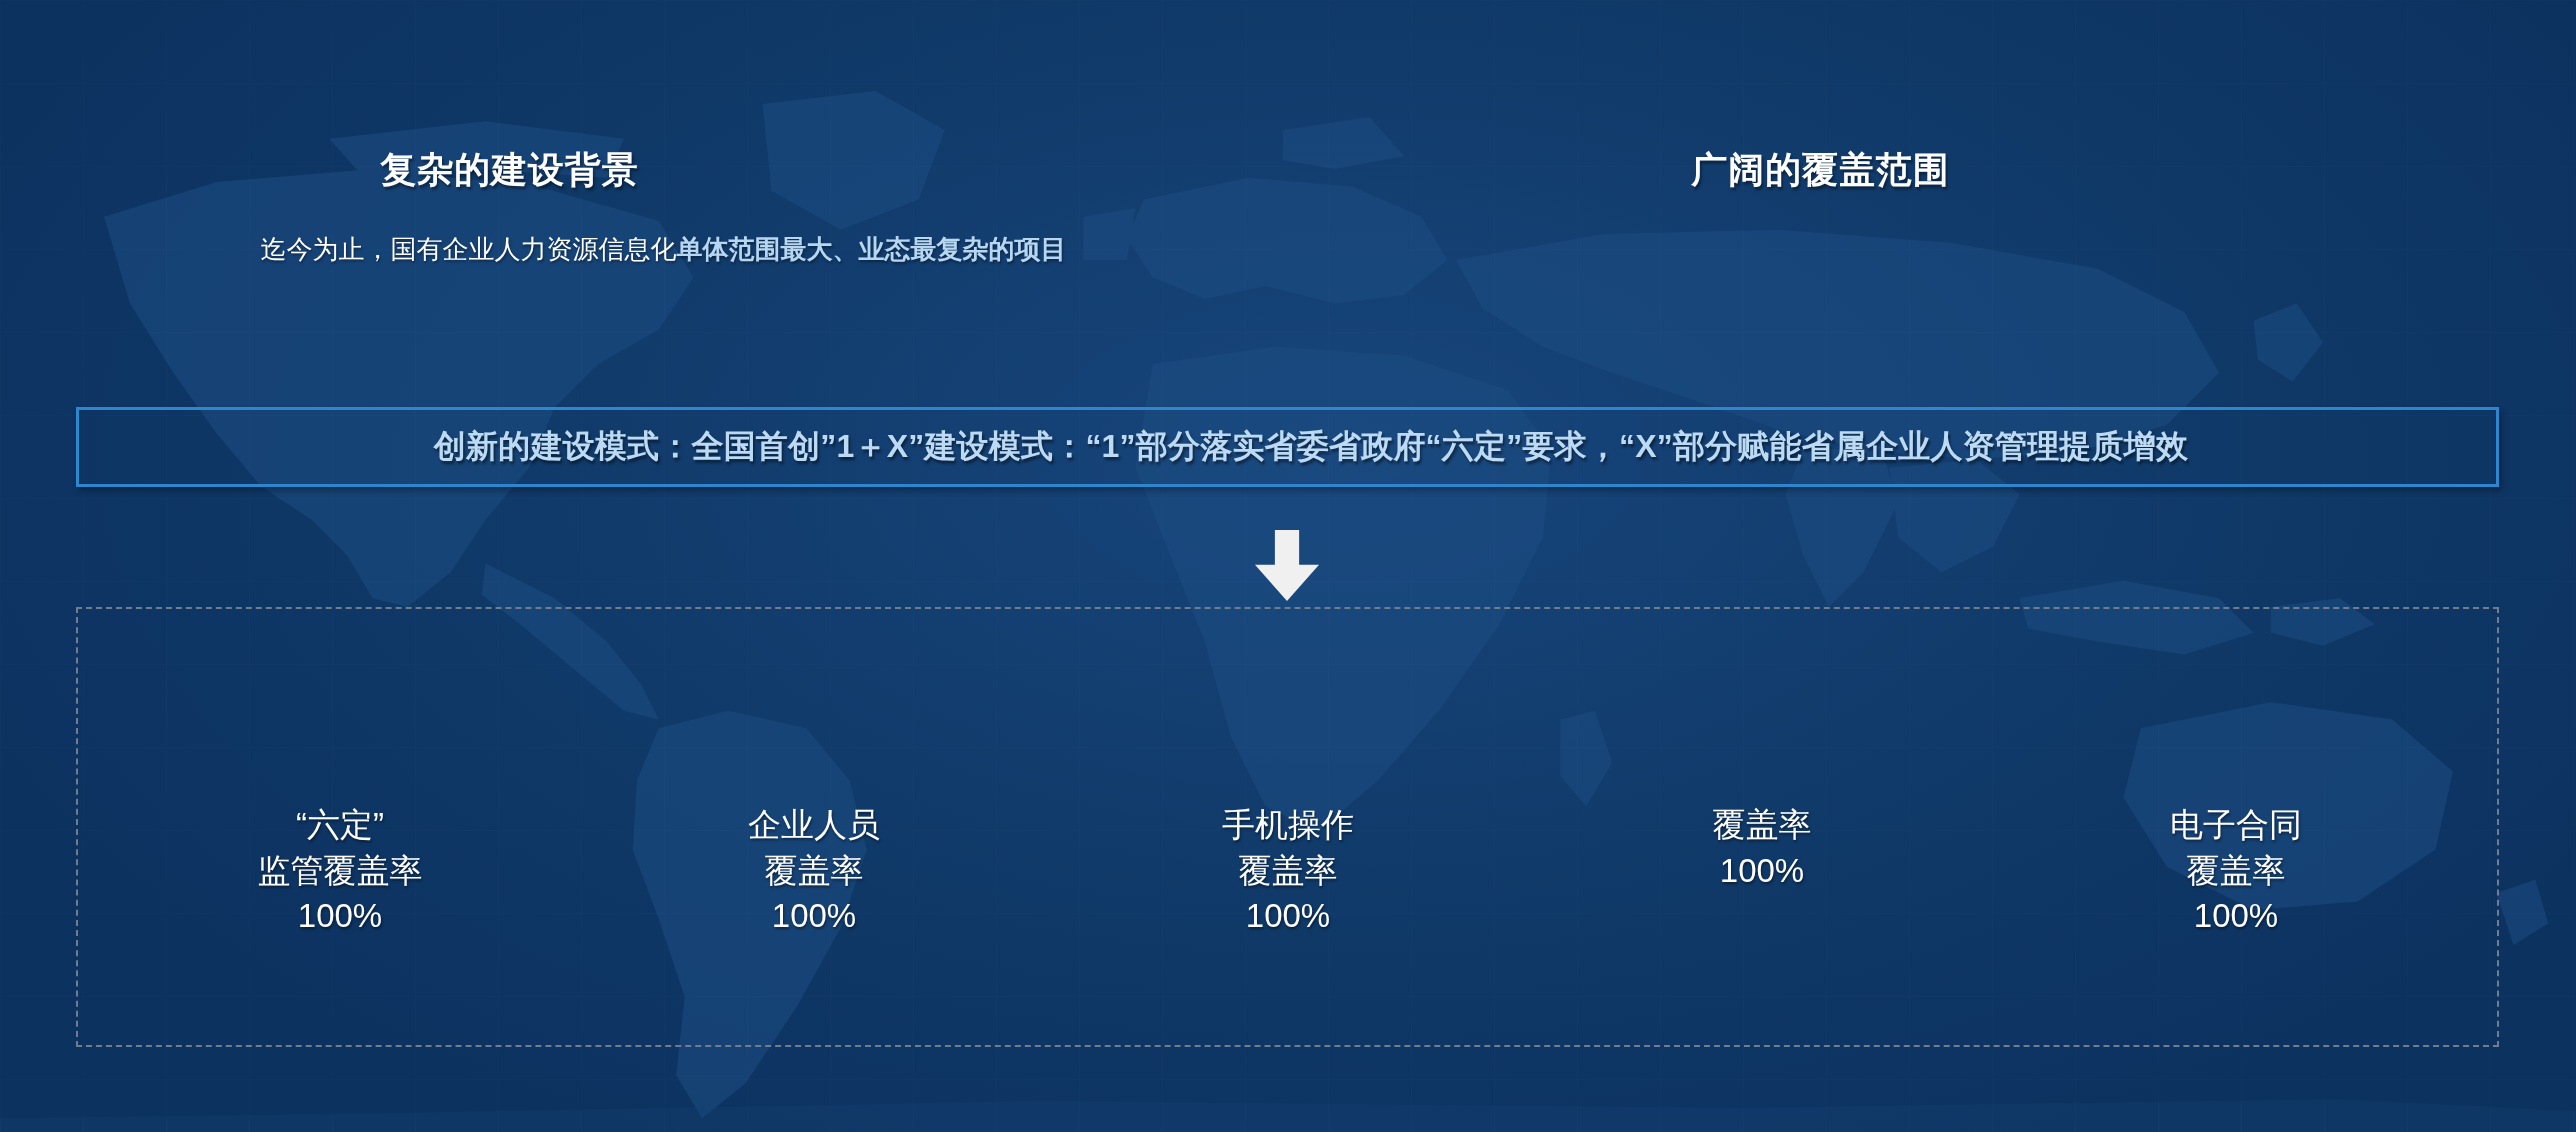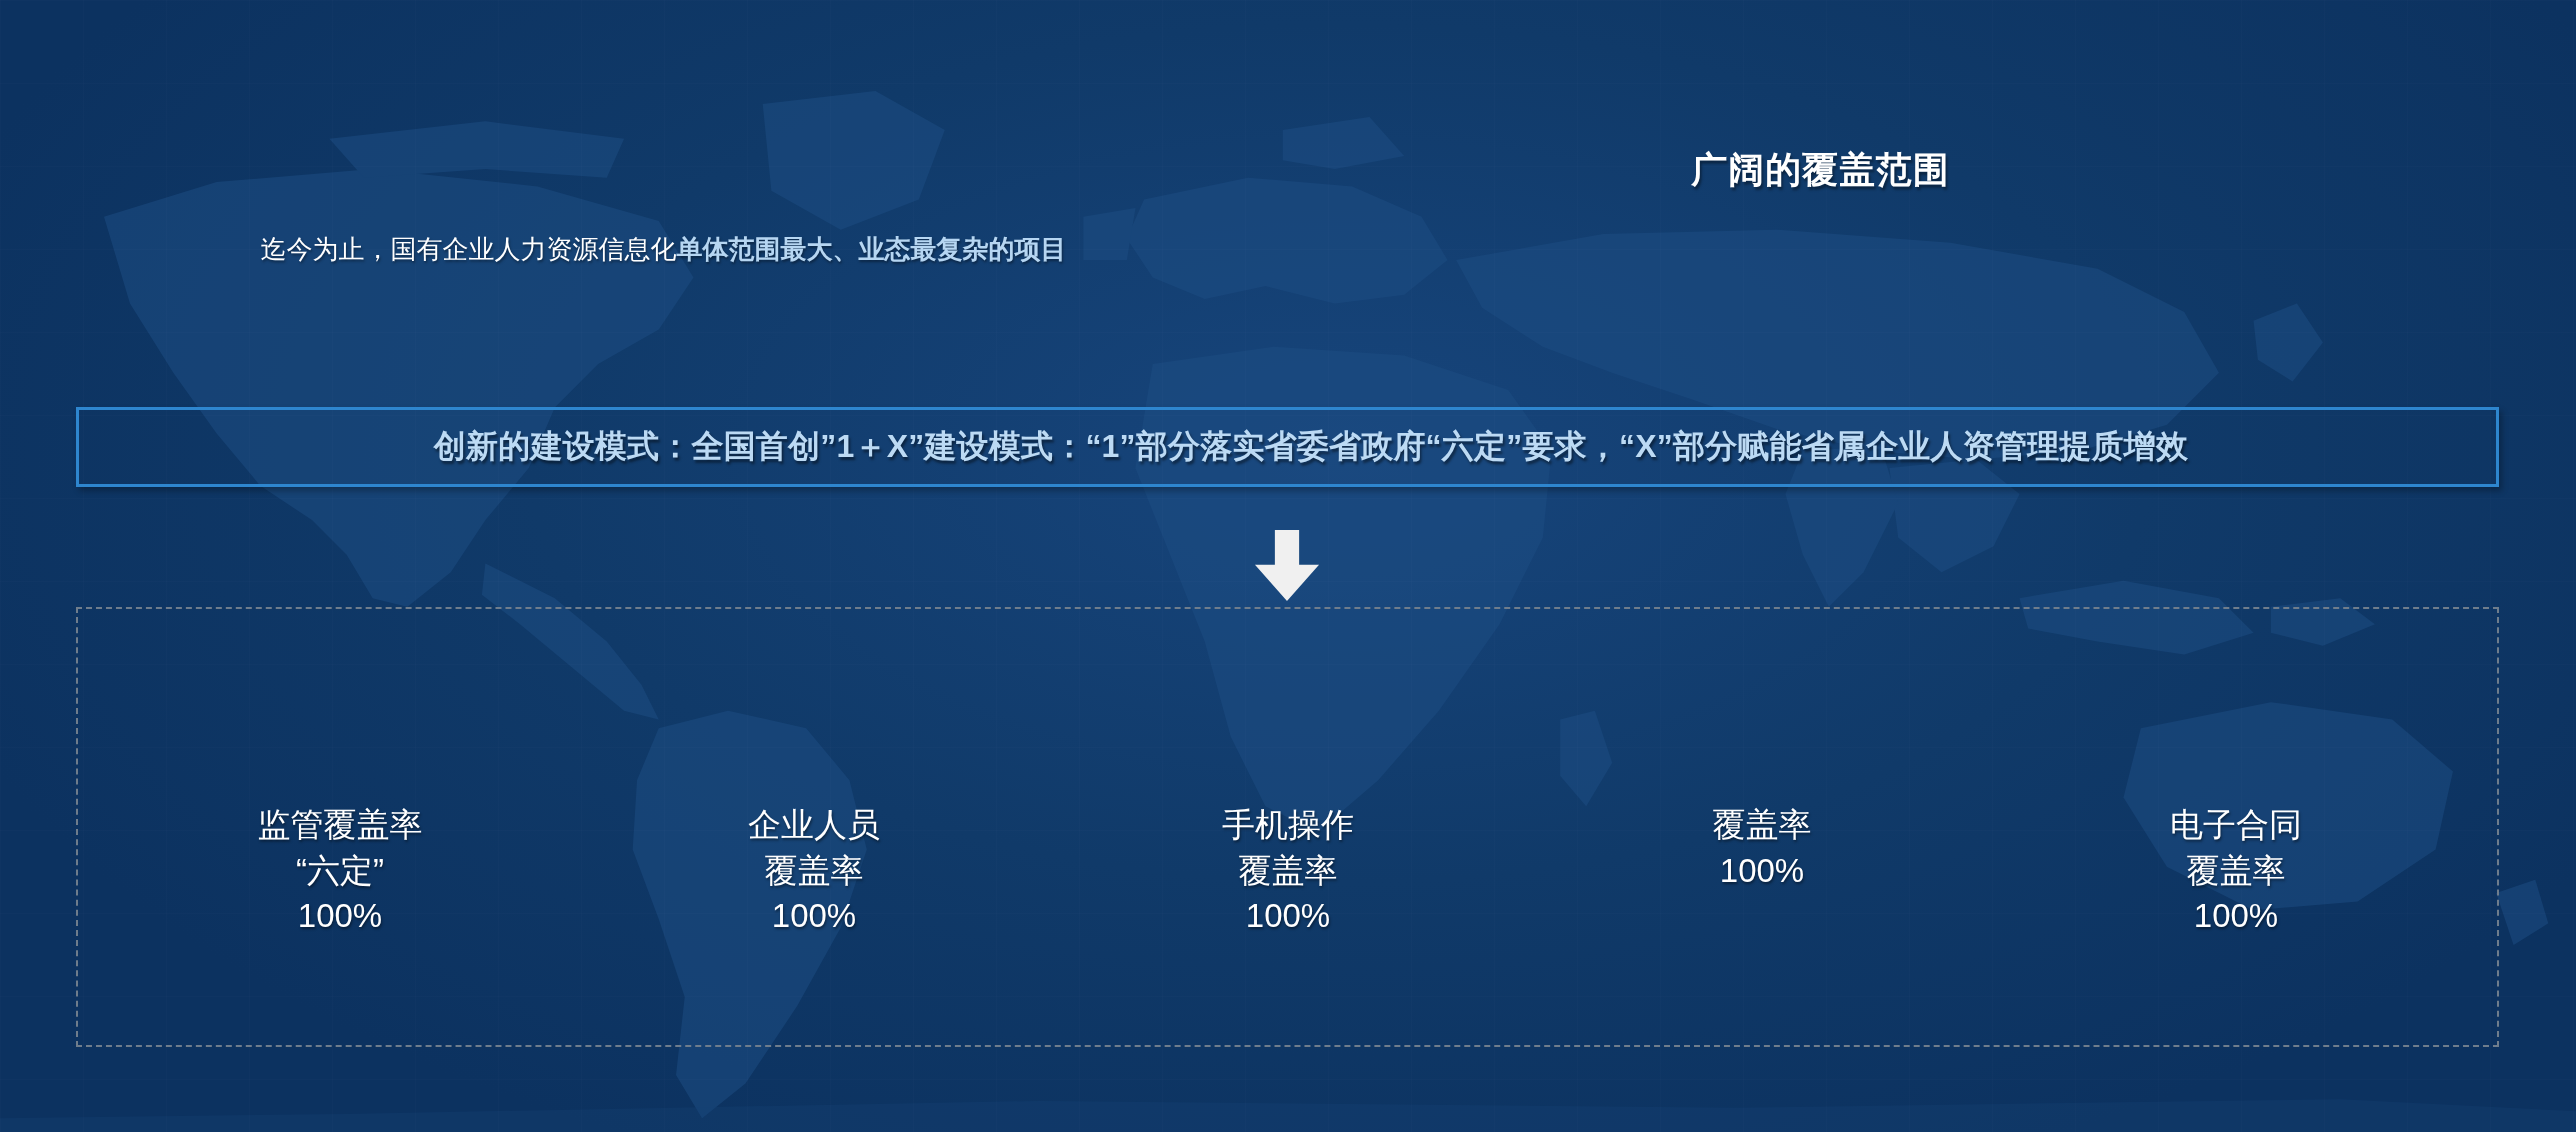--- a/index.html
+++ b/index.html
@@ -203,20 +203,21 @@
 
       <path d="M400,1285 L1200,1270 L2000,1278 L2700,1268 L2972,1282 L2972,1307 L0,1307 L0,1290 Z" opacity="0.35"></path>
     </svg>
   </div>
 
   <div id="grain"></div>
 
   <div class="content">
 
 
+    <div class="col-head" id="bg-heading">复杂的建设背景</div>
 
     <div class="col-body" id="bg-body">
       <span>迄今为止，国有企业人力资源信息化</span><span class="accent">单体范围最大、业态最复杂的项目</span>
     </div>
 
     <div class="col-head" id="cov-heading">广阔的覆盖范围</div>
 
 
     <div id="highlight-box">
       <span id="highlight-text">创新的建设模式：全国首创”1＋X”建设模式：“1”部分落实省委省政府“六定”要求，“X”部分赋能省属企业人资管理提质增效</span>
@@ -227,22 +228,22 @@
         <path d="M25 0 H53 V40 H76 L39 82 L2 40 H25 Z" fill="#f0f0f0"></path>
       </svg>
     </div>
 
     <div id="results-panel"></div>
 
 
     <div id="metrics">
 
       <div class="metric">
+        <div>“六定”</div>
         <div>监管覆盖率</div>
-        <div>“六定”</div>
         <div>100%</div>
       </div>
 
       <div class="metric">
         <div>企业人员</div>
         <div>覆盖率</div>
         <div>100%</div>
       </div>
 
       <div class="metric">

